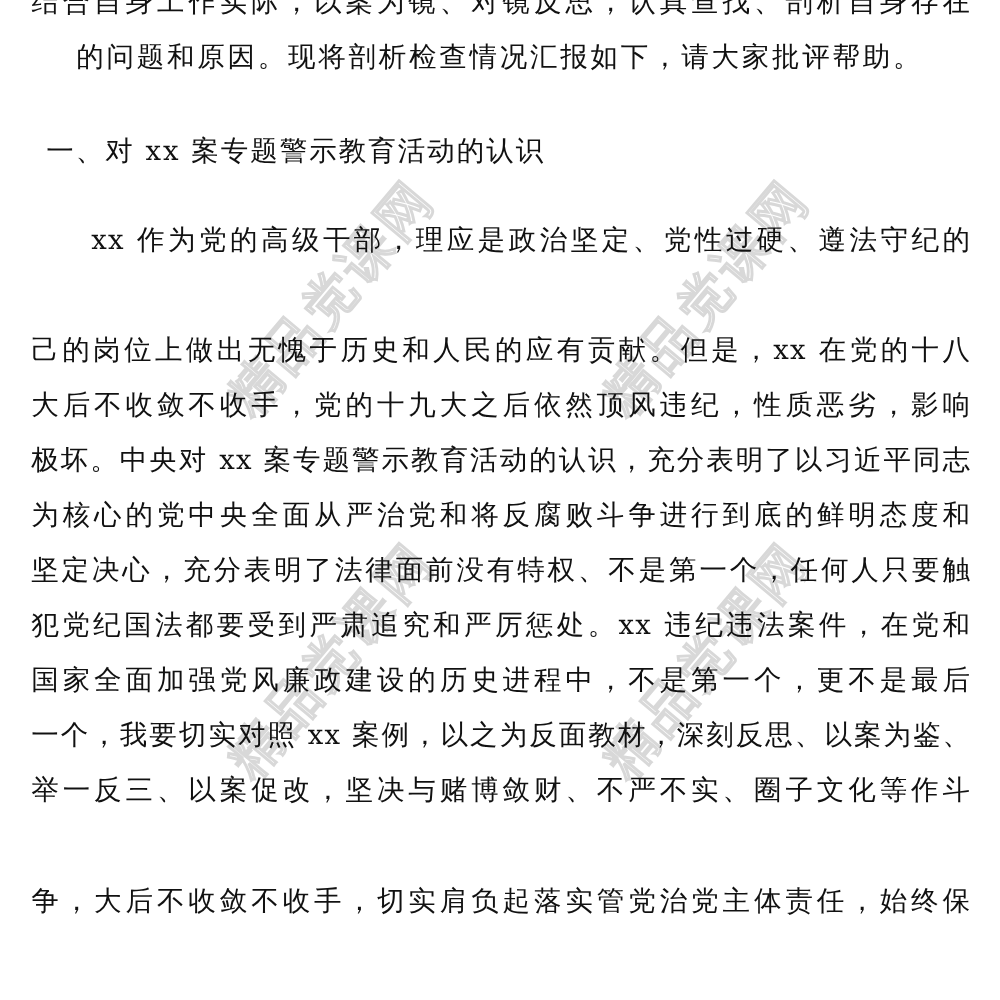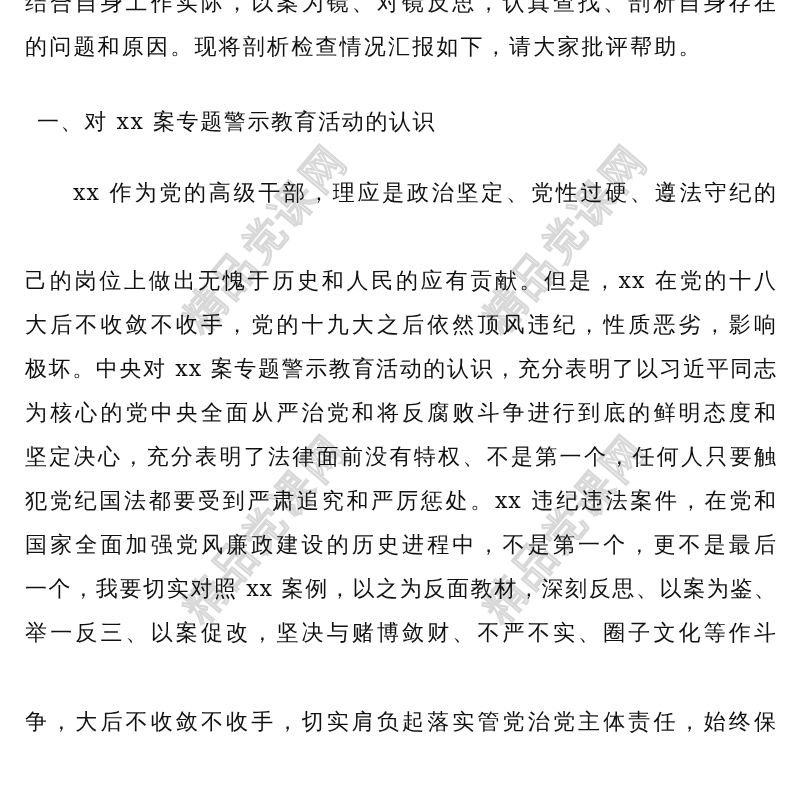--- a/index.html
+++ b/index.html
@@ -30,21 +30,21 @@
       line-height: 30px;
       font-size: 22px;
       white-space: nowrap;
       text-align: justify;
       text-align-last: justify;
       letter-spacing: 1px;
       z-index: 2;
     }
     .line.indent { left: 73px; width: 704px; }
     .line.heading { left: 37px; width: auto; text-align: right; text-align-last: auto; letter-spacing: 1.6px; }
-    .line.short { width: auto; text-align: left; text-align-last: auto; letter-spacing: 2.2px; }
+    .line.short { width: auto; text-align: left; text-align-last: auto; letter-spacing: 2.2px; margin-left: 36px; }
 
     .watermark {
       position: absolute;
       font-family: "DejaVu Sans", sans-serif;
       font-size: 42px;
       font-weight: bold;
       color: transparent;
       -webkit-text-stroke: 1px #d8d8d8;
       transform: rotate(-50deg);
       transform-origin: center center;

